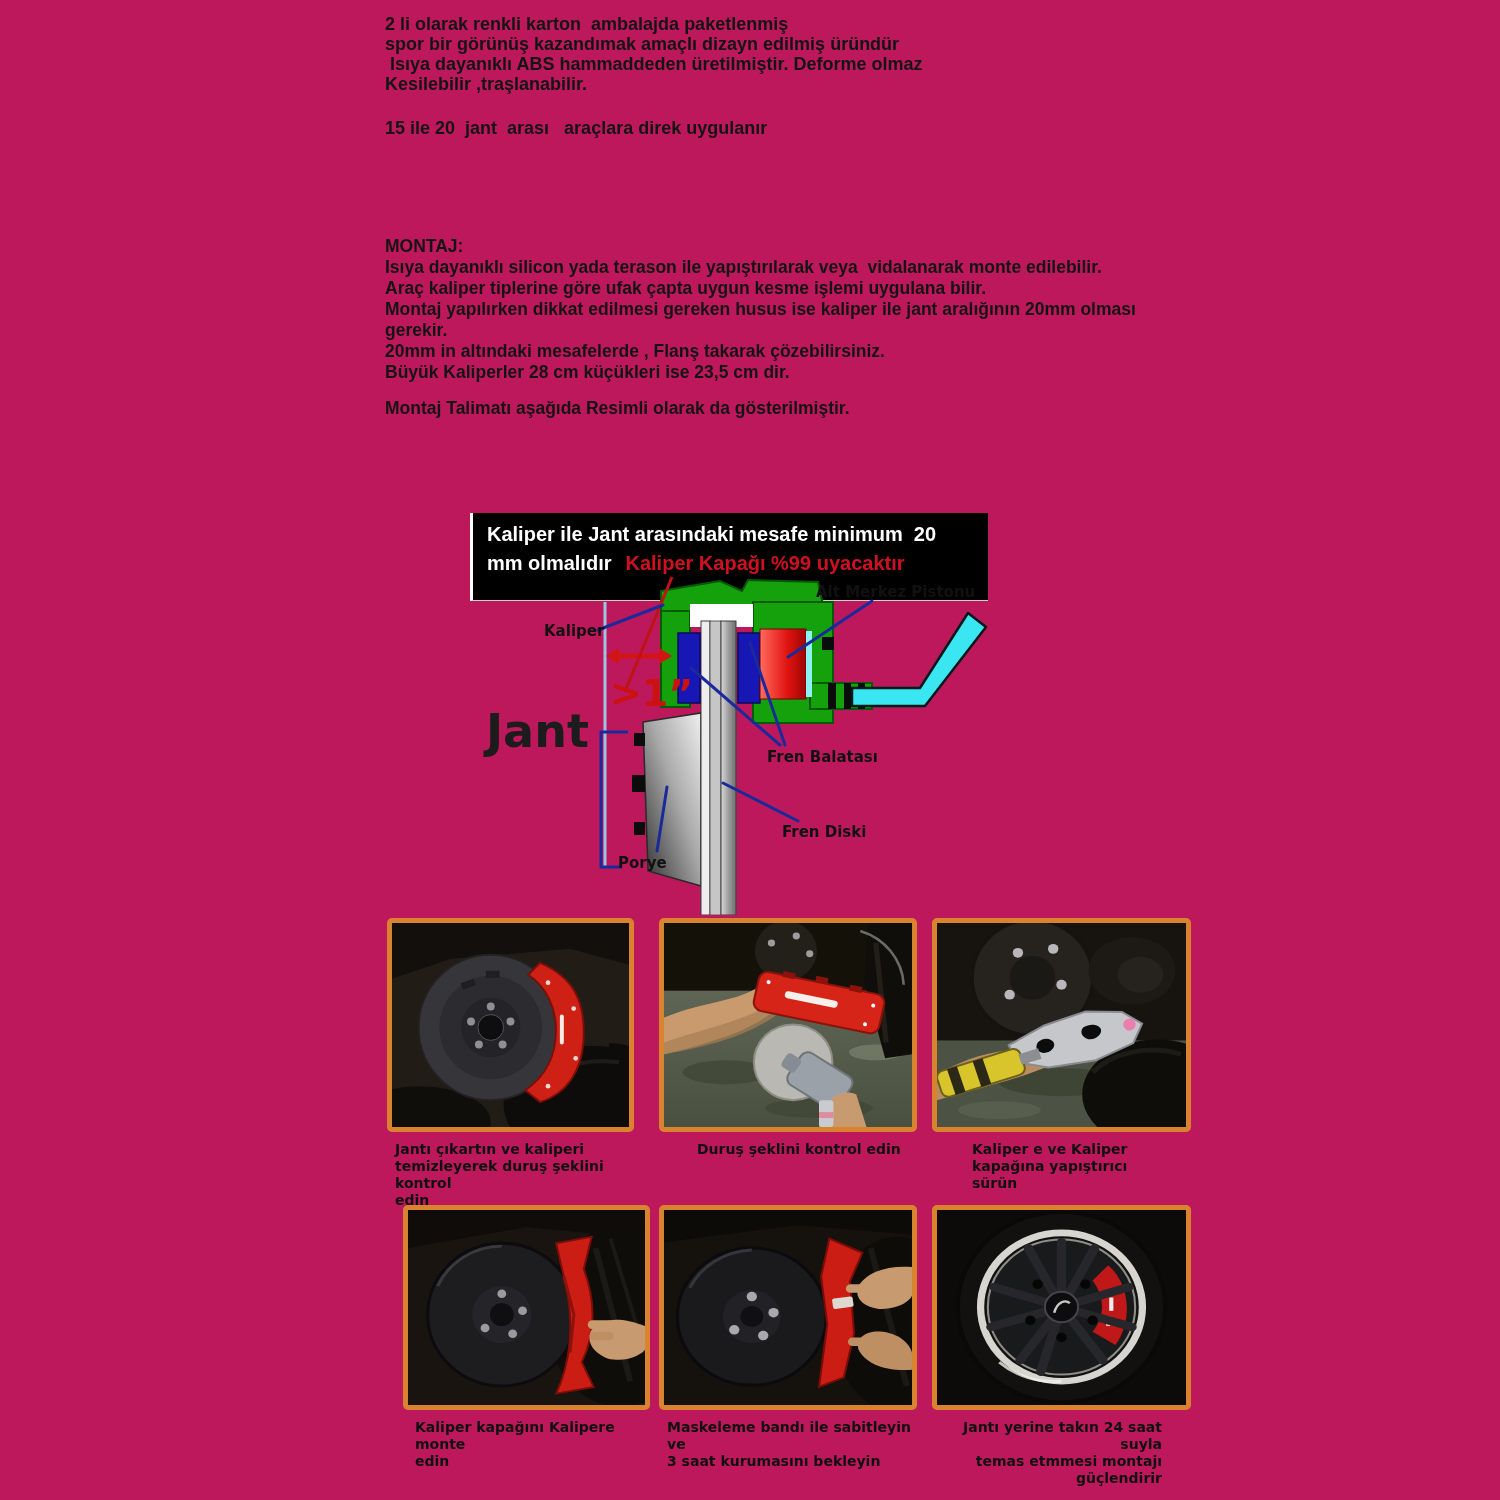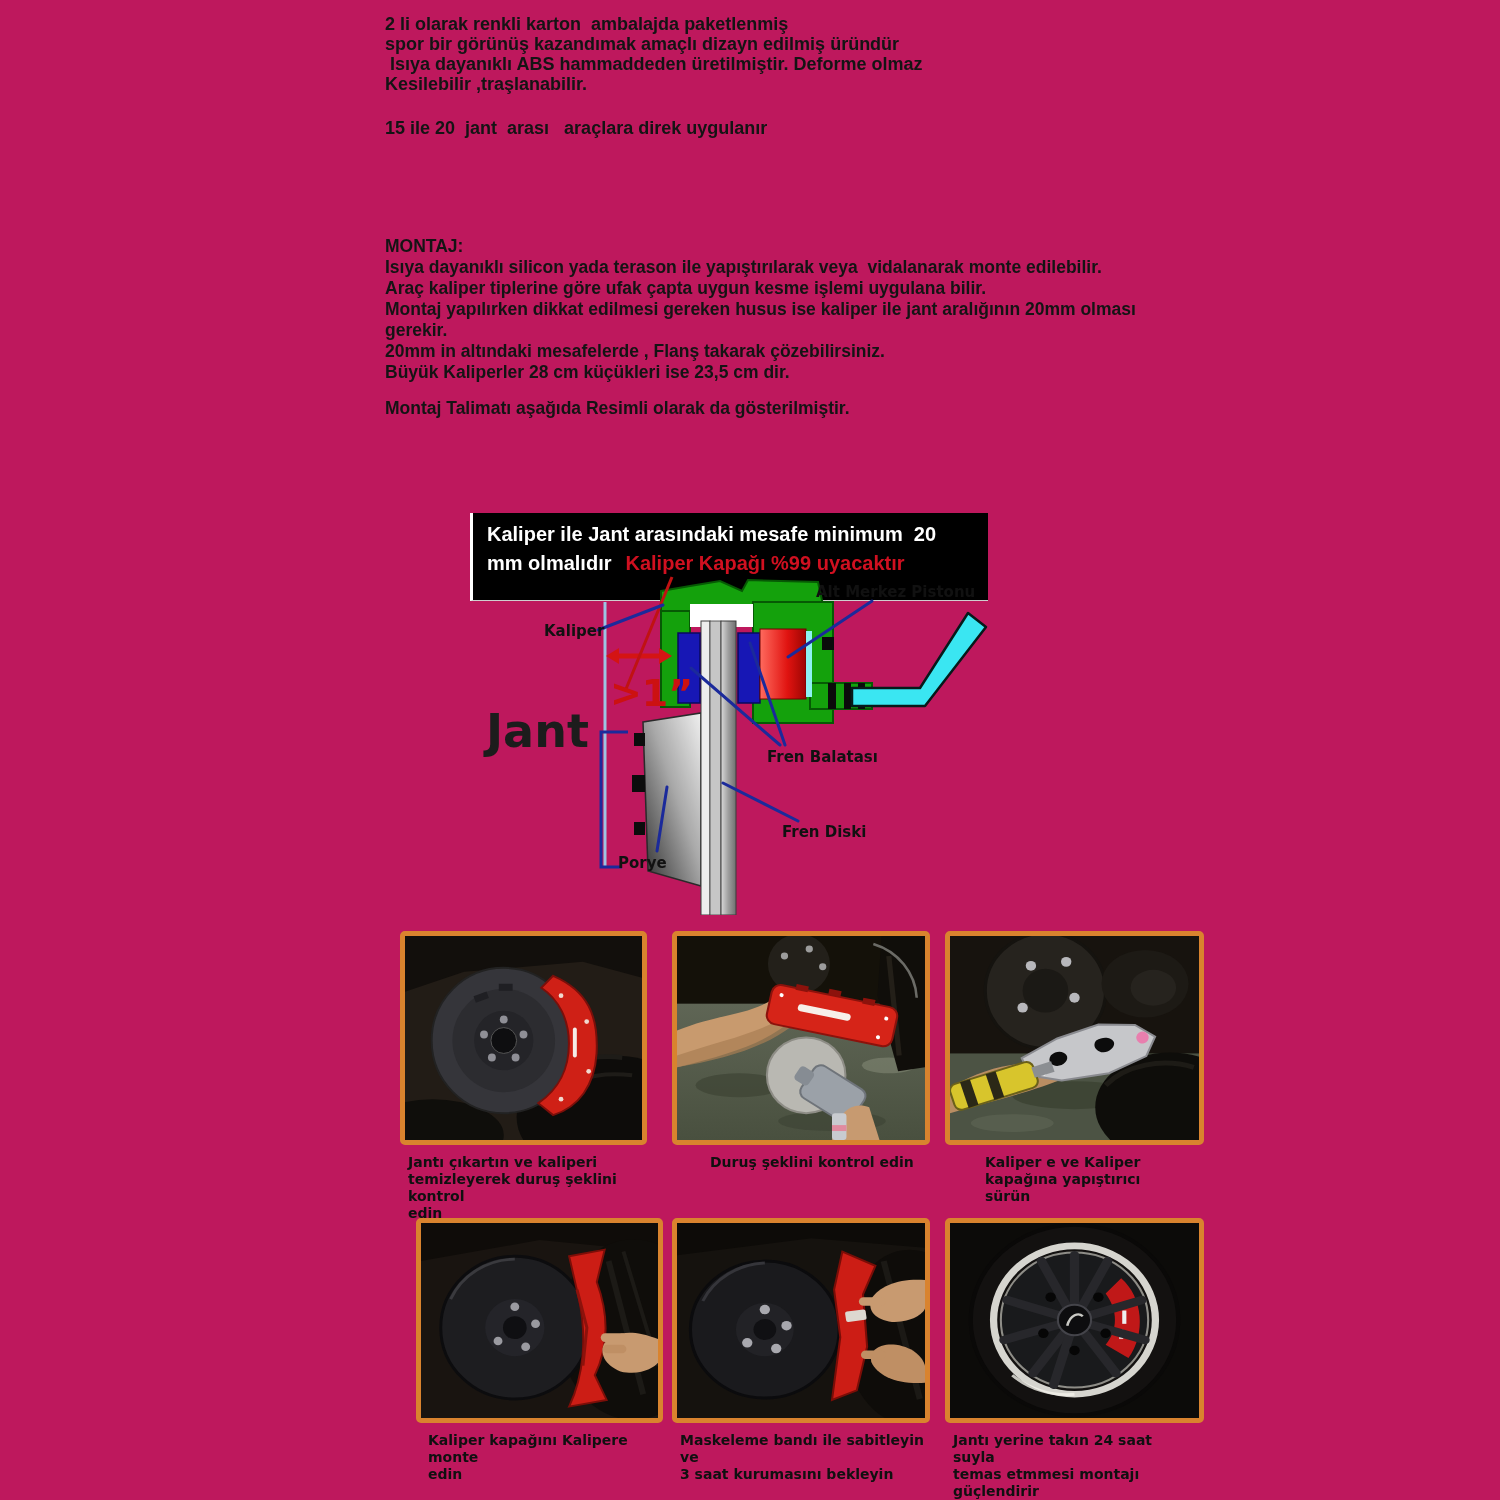--- a/index.html
+++ b/index.html
@@ -12,21 +12,21 @@
   .montaj{left:385px;top:236px;font-size:17.5px;line-height:21px;}
   .montaj-footer{left:385px;top:398px;font-size:17.5px;font-weight:bold;white-space:pre;}
   .banner{position:absolute;left:470px;top:497px;width:518px;height:88px;background:#000;
           box-sizing:border-box;padding:10px 0 0 14px;border-left:3px solid #fff;border-bottom:1px solid #cfcfcf;margin-top:16px;}
   .banner .b1{color:#fff;font-size:20px;font-weight:bold;white-space:pre;}
   .banner .b2{margin-top:6px;font-size:20px;font-weight:bold;white-space:pre;}
   .banner .b2 .w{color:#fff;}
   .banner .b2 .r{color:#d01020;margin-left:14px;}
   .diagram{position:absolute;left:420px;top:575px;width:600px;height:340px;}
   .dlabel{font-family:"DejaVu Sans", sans-serif;font-weight:bold;font-size:15px;fill:#111;}
-  .step{position:absolute;margin:13px;padding-left:44px;}
+  .step{position:absolute;margin:0;padding-left:44px;}
   .photo{box-sizing:border-box;border:5px solid #d9832e;border-radius:5px;background:#15120e;overflow:hidden;}
   .photo svg{display:block;width:100%;height:100%;}
   .caption{font-family:"DejaVu Sans", sans-serif;font-weight:bold;font-size:14px;line-height:17px;
            color:#101010;white-space:pre-line;margin-top:9px;}
 </style>
 </head>
 <body>
 
 <div class="page">
 
@@ -303,21 +303,21 @@
         <path d="M240,60 C215,58 196,66 188,80 C184,92 192,102 208,104 C226,105 238,96 240,90 Z" fill="#c89a70"></path>
         <rect x="176" y="78" width="26" height="9" rx="4.5" fill="#c89a70"></rect>
         <path d="M240,168 C212,170 194,160 188,146 C186,134 196,126 212,128 C230,131 238,142 240,150 Z" fill="#bf8f64"></path>
         <rect x="178" y="134" width="24" height="9" rx="4.5" fill="#bf8f64"></rect>
       </svg>
     </div>
     <figcaption class="caption" style="margin-left:8px;">Maskeleme bandı ile sabitleyin ve
 3 saat kurumasını bekleyin</figcaption>
   </figure>
 
-  <figure class="step" style="left:888px;top:1205px;width:230px;">
+  <figure class="step" style="left:888px;top:1205px;width:230px;text-align:right;">
     <div class="photo" style="width:259px;height:205px;">
       <svg viewBox="0 0 240 205" preserveAspectRatio="none">
         <rect width="240" height="205" fill="#0c0b09"></rect>
         <circle cx="120" cy="102" r="100" fill="#131110" stroke="#0a0908" stroke-width="4"></circle>
         <circle cx="120" cy="102" r="78" fill="none" stroke="#d6d5cf" stroke-width="7"></circle>
         <circle cx="120" cy="102" r="71" fill="#191a1c" stroke="#8e8d87" stroke-width="2"></circle>
         <path d="M60,160 A78,78 0 0 0 120,180" fill="none" stroke="#f2f1ea" stroke-width="3" opacity="0.8"></path>
         <path d="M165,58 C186,78 189,116 172,142 L150,128 C162,112 162,92 150,74 Z" fill="#c01818"></path>
         <rect x="166" y="92" width="4" height="14" fill="#eee"></rect>
         <rect x="163" y="112" width="4" height="10" fill="#eee" opacity="0.8"></rect>

